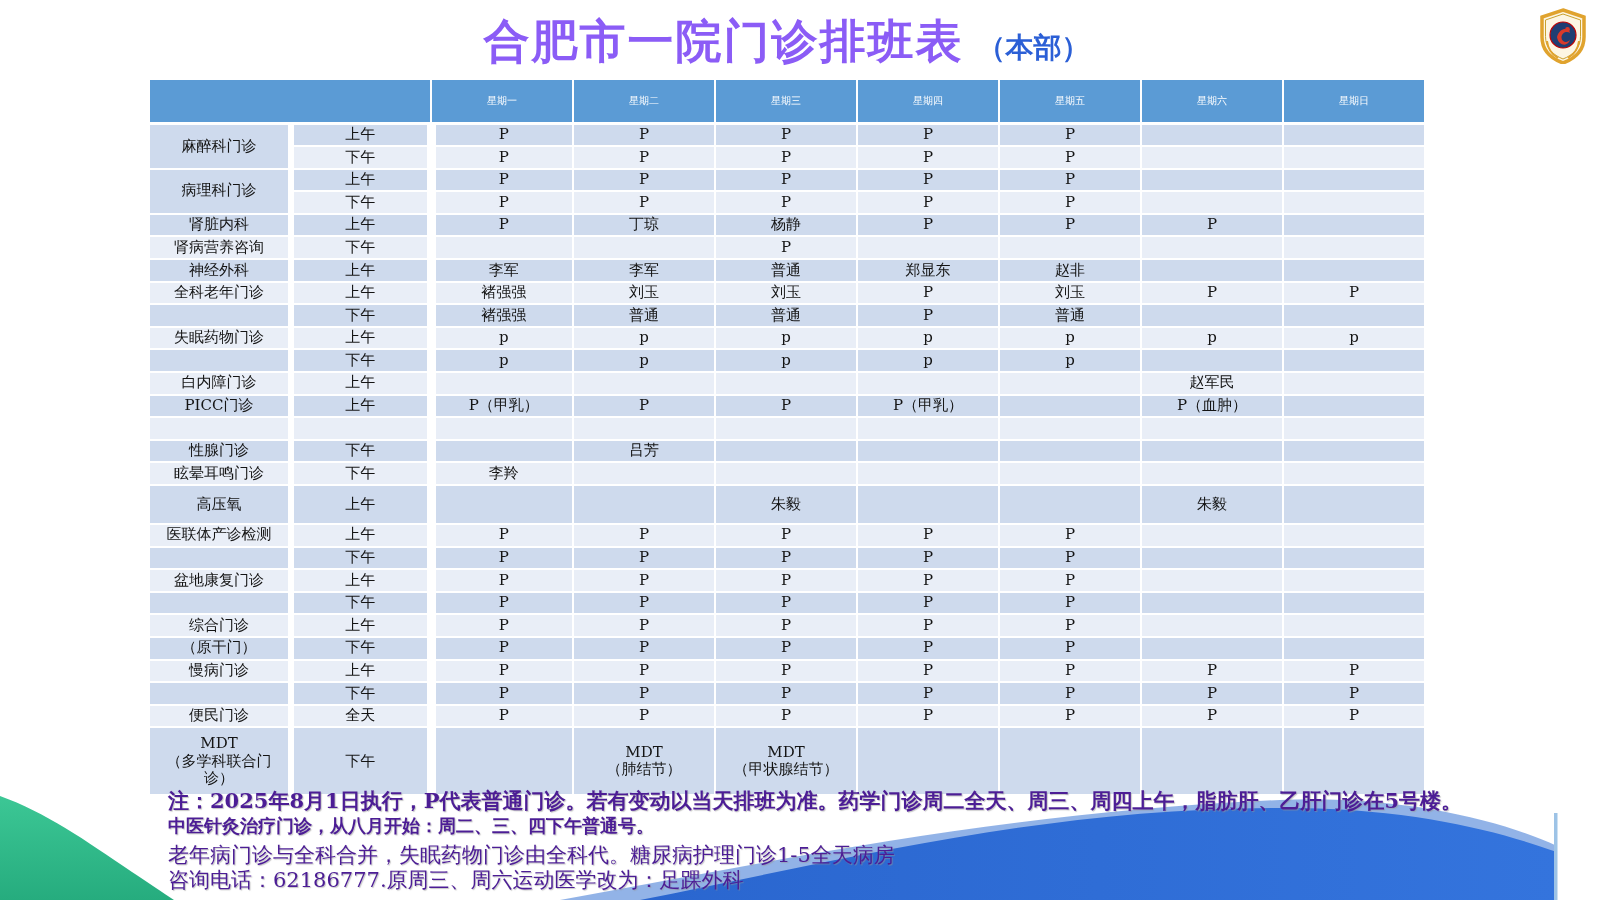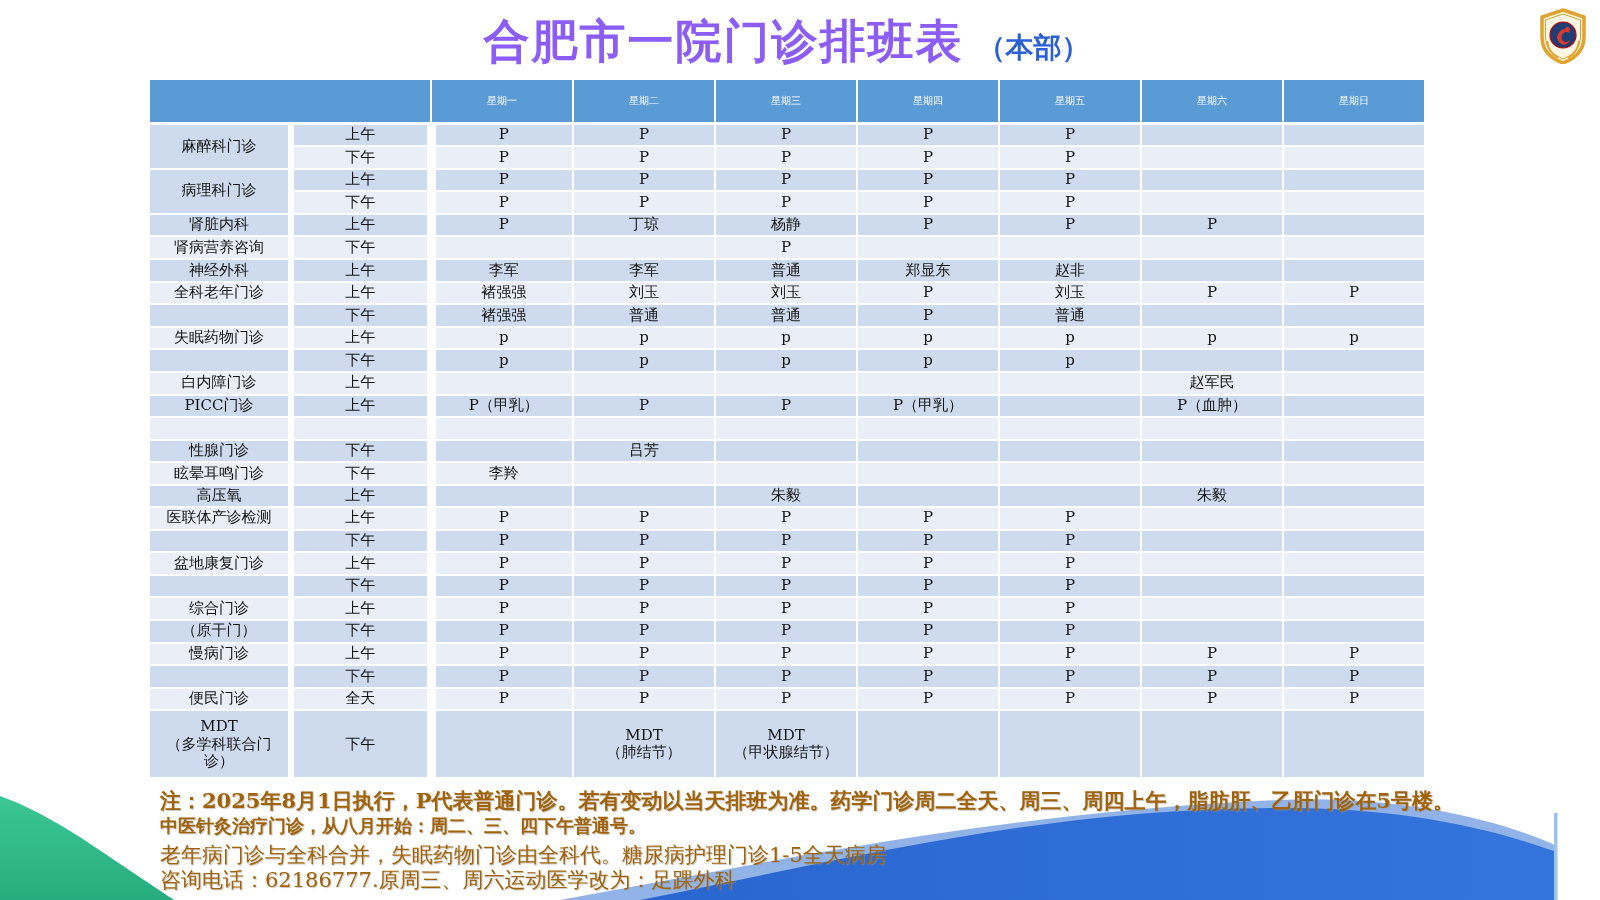--- a/index.html
+++ b/index.html
@@ -36,21 +36,21 @@
     height:42px;background:#5B9BD5;color:#ffffff;font-weight:normal;font-size:10px;
     border-bottom:3px solid #ffffff;
   }
   table.schedule td.dept{border-right:6px solid #ffffff;}
   table.schedule td.time{border-right:9px solid #ffffff;}
   tbody tr:nth-child(odd) td{background:#CEDAED;}
   tbody tr:nth-child(even) td{background:#E9EEF7;}
   tbody td.val{font-family:"DejaVu Serif","Liberation Serif",serif;}
   
   .notes{position:absolute;left:160px;top:0;z-index:4;width:1380px;}
-  .note{position:absolute;left:0;white-space:nowrap;color:#a16207;text-shadow:1px 1px 1px rgba(150,150,150,0.55);}
+  .note{position:absolute;left:8px;white-space:nowrap;color:#4c1d95;text-shadow:1px 1px 1px rgba(150,150,150,0.55);}
   .note1{top:787px;font-size:21px;font-weight:600;}
   .note2{top:814px;font-size:18px;font-weight:bold;}
   .note3{top:841px;font-size:21px;}
   .note4{top:866px;font-size:21px;text-align:right;}
   
   .waves{position:absolute;left:0;top:0;z-index:1;pointer-events:none;}
 </style>
 </head>
 <body>
 
@@ -281,21 +281,21 @@
         <td class="dept">眩晕耳鸣门诊</td>
         <td class="time">下午</td>
         <td class="val">李羚</td>
         <td class="val"></td>
         <td class="val"></td>
         <td class="val"></td>
         <td class="val"></td>
         <td class="val"></td>
         <td class="val"></td>
       </tr>
-      <tr style="height: 22px;">
+      <tr style="height: 39px;">
         <td class="dept">高压氧</td>
         <td class="time">上午</td>
         <td class="val"></td>
         <td class="val"></td>
         <td class="val">朱毅</td>
         <td class="val"></td>
         <td class="val"></td>
         <td class="val">朱毅</td>
         <td class="val"></td>
       </tr>

